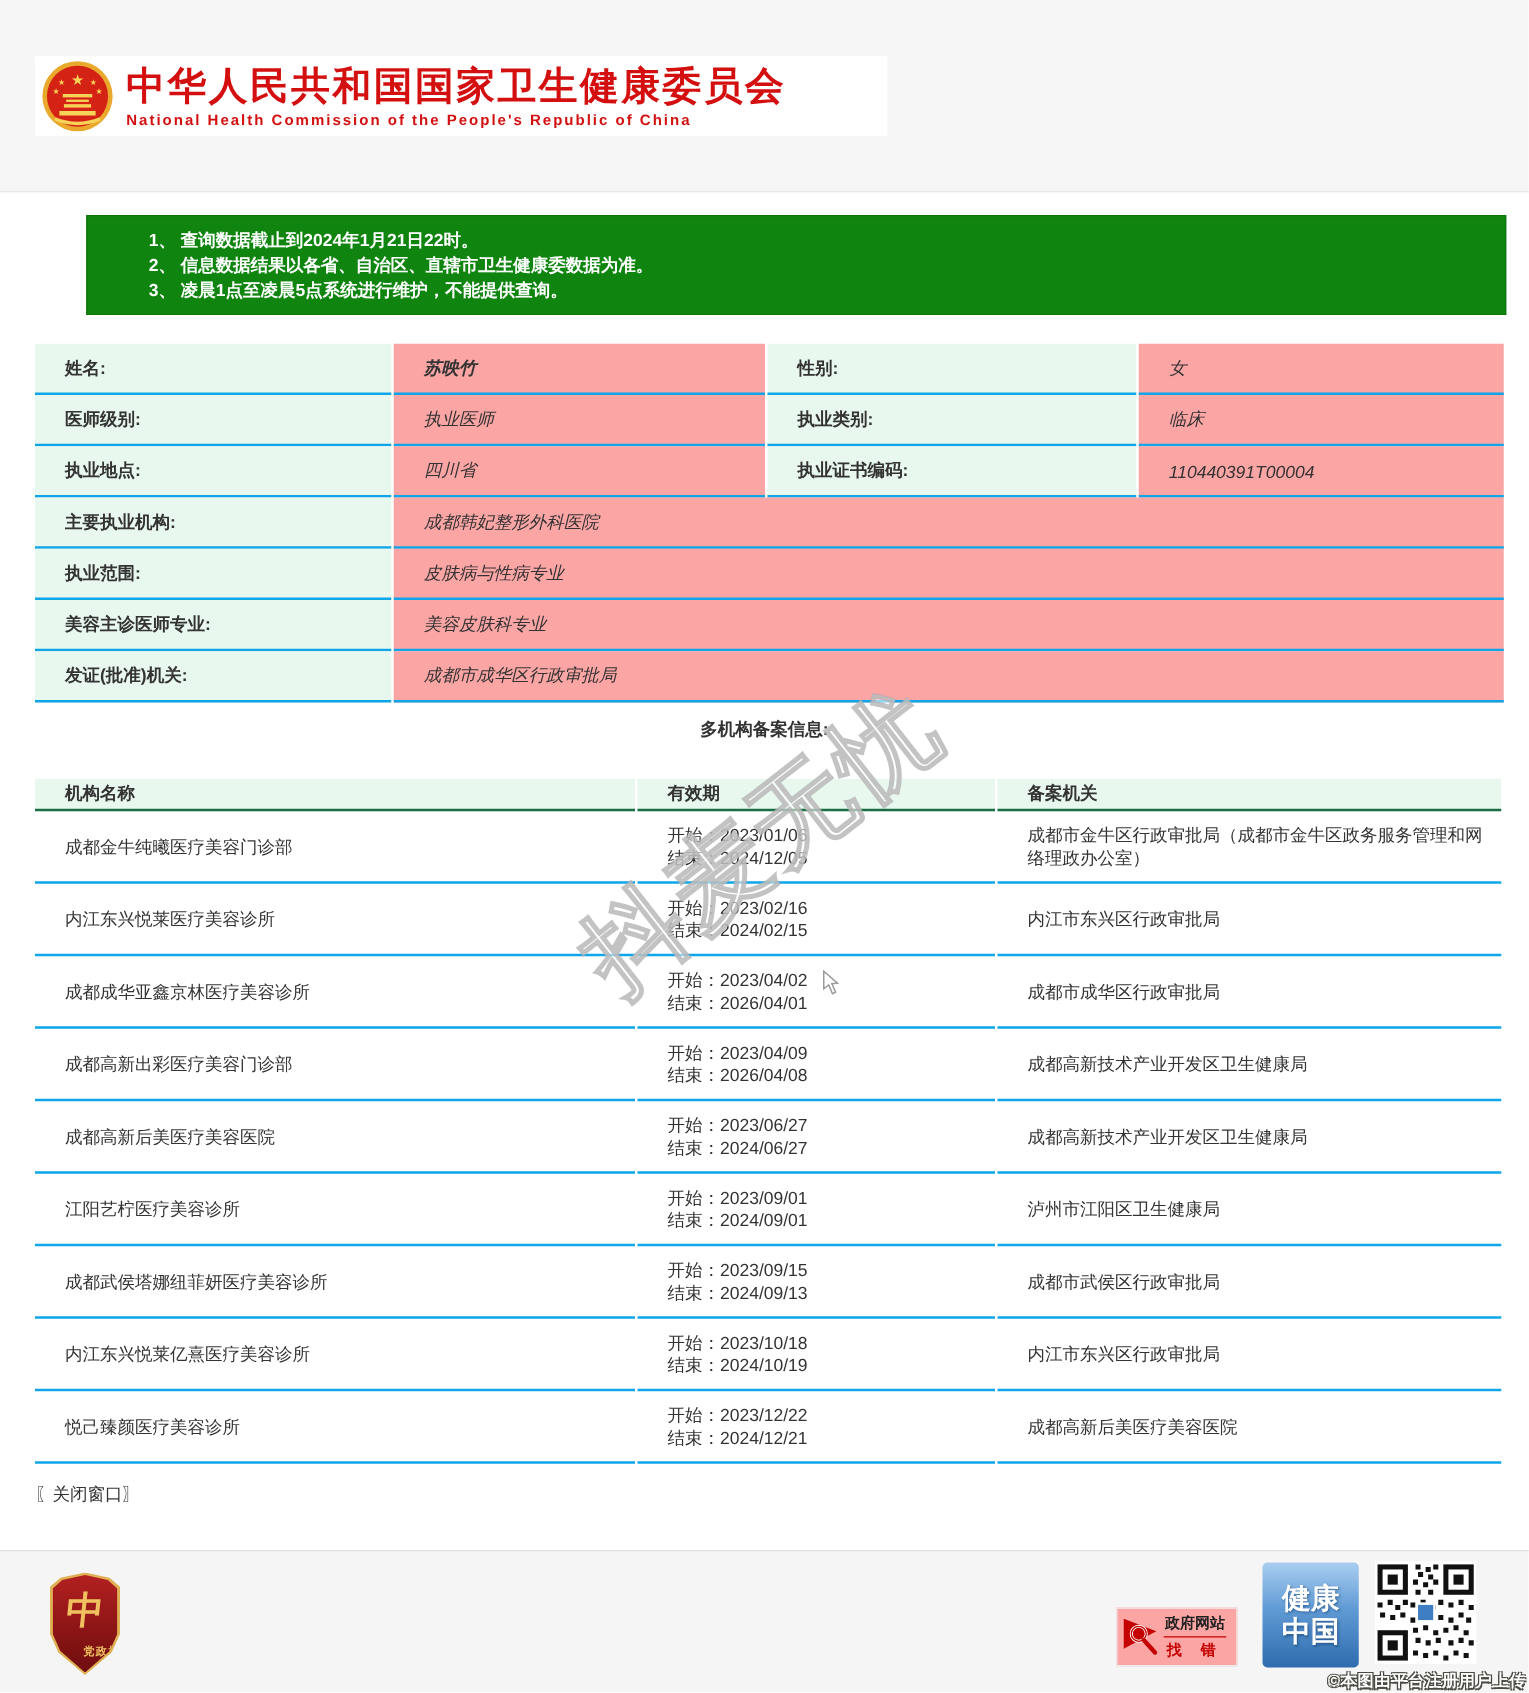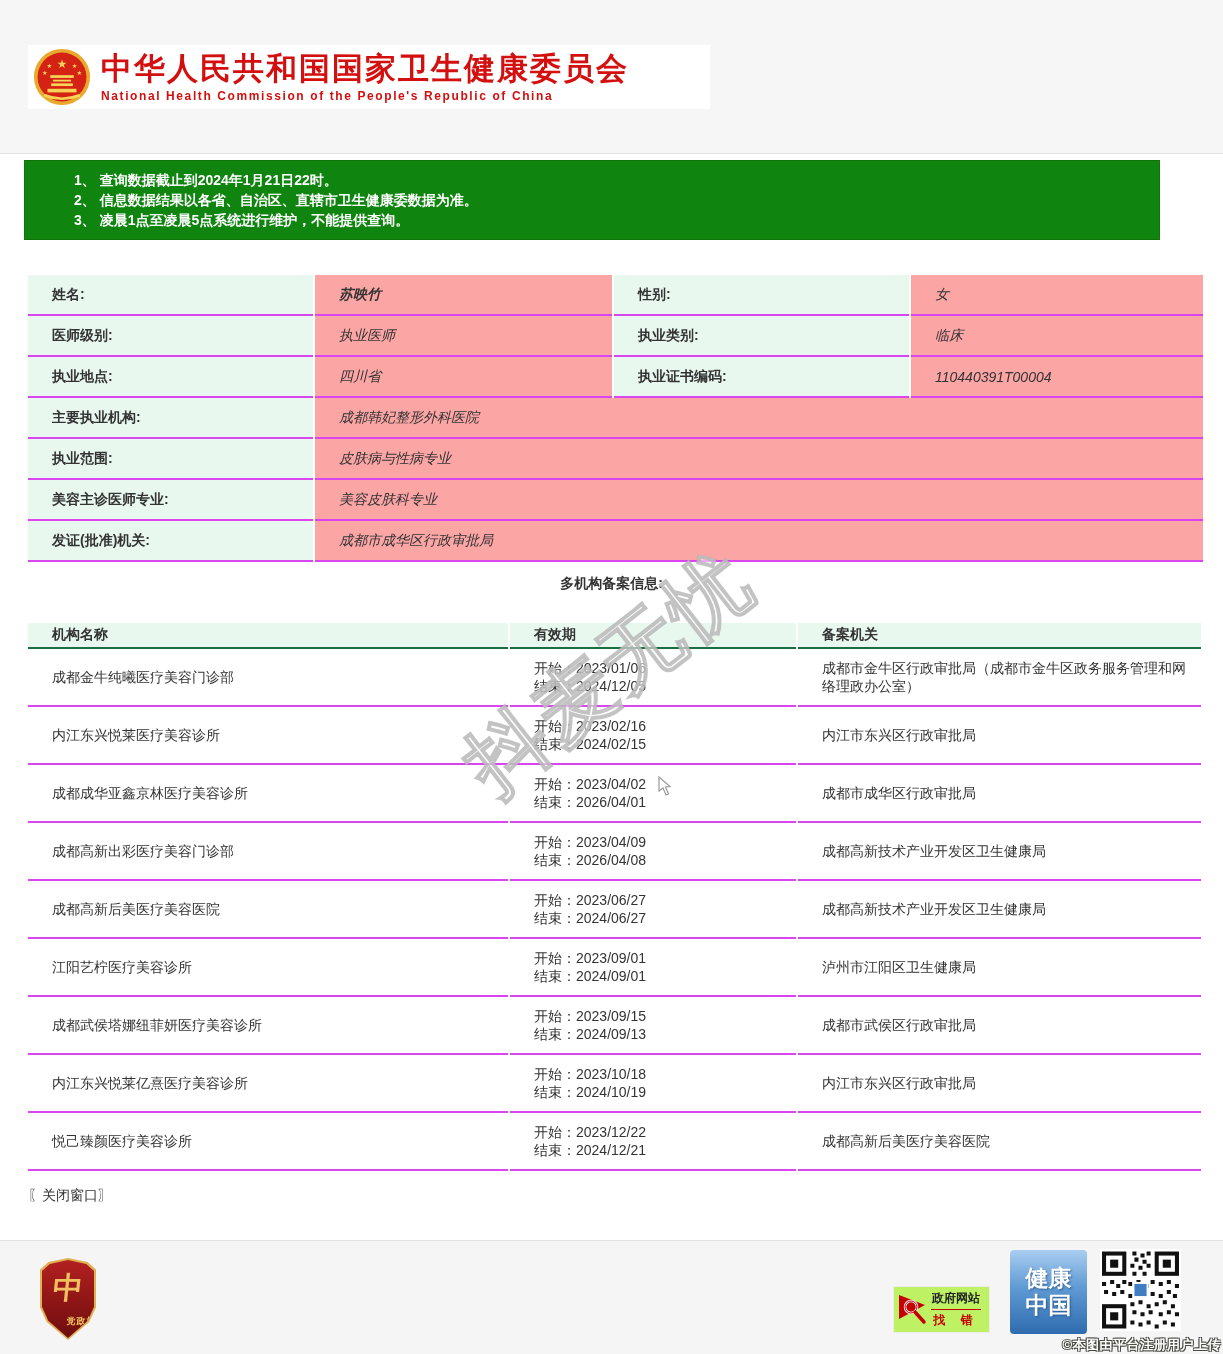--- a/index.html
+++ b/index.html
@@ -12,28 +12,28 @@
   
   .top-strip{height:153px;background:#f6f6f6;border-bottom:1px solid #e4e4e4;}
   .brand-box{width:682px;height:64px;margin-left:28px;position:relative;top:45px;
     background:#fff;display:flex;align-items:center;}
   .emblem{width:58px;height:58px;margin-left:5px;flex:0 0 auto;}
   .brand-text{margin-left:10px;}
   .brand-cn{color:#d40f0f;font-weight:bold;font-size:31px;letter-spacing:2px;line-height:34px;white-space:nowrap;}
   .brand-en{color:#d40f0f;font-weight:bold;font-size:12px;letter-spacing:1.6px;margin-top:3px;white-space:nowrap;}
   
   main{background:#fff;height:1086px;box-sizing:border-box;}
-  .notice{width:1136px;box-sizing:border-box;margin-left:24px;position:relative;top:6px;
+  .notice{width:1136px;box-sizing:border-box;margin-left:69px;position:relative;top:18px;
     background:#0f850f;border:1px solid #0c760c;color:#fff;font-weight:bold;
     padding:9px 20px 9px 49px;line-height:20px;}
   .notice div{white-space:nowrap;}
   table{border-collapse:separate;border-spacing:2px 0;margin-left:26px;width:1169px;table-layout:fixed;}
   .tbl1{position:relative;top:41px;}
   td,th{box-sizing:border-box;padding:0 8px 0 24px;vertical-align:middle;
-    border-bottom:2px solid #d946ef;font-size:14px;text-align:left;}
+    border-bottom:2px solid #0ea5e9;font-size:14px;text-align:left;}
   .lbl{background:#e9f8ef;font-weight:bold;height:41px;}
   .val{background:#fca5a5;height:41px;font-style:italic;}
   .bold{font-weight:bold;}
   .sec-title{width:1167px;margin-left:28px;position:relative;top:54px;
     text-align:center;font-weight:bold;font-size:14px;}
   .tbl2{position:relative;top:84px;}
   .tbl2 th{background:#e9f8ef;font-weight:bold;height:26px;border-bottom:2px solid #1b6e42;}
   .tbl2 td{height:58px;line-height:18px;}
   .dates span{display:block;}
   .close-wrap{width:1167px;margin-left:28px;position:relative;top:100px;text-align:left;}
@@ -47,21 +47,21 @@
   .party-inner{width:52px;height:78px;margin-top:2px;
     background:linear-gradient(180deg,#b32020 0%,#8d1515 55%,#6e0e10 100%);
     clip-path:polygon(50% 0%,85% 5%,100% 14%,100% 60%,88% 78%,50% 100%,12% 78%,0% 60%,0% 14%,15% 5%);
     display:flex;flex-direction:column;align-items:center;}
   .pb-emblem{color:#f0c060;font-size:30px;font-weight:bold;margin-top:8px;
     font-family:"Liberation Serif","DejaVu Serif",serif;transform:skewX(-6deg);}
   .pb-label{color:#f0c060;font-size:9px;font-weight:bold;letter-spacing:1px;margin-top:6px;white-space:nowrap;padding-left:37px;}
   .f-text{position:absolute;left:118px;top:15px;color:#555;font-size:13px;line-height:22px;}
   .f-text a{color:#555;text-decoration:none;}
   .f-sep{margin:0 8px;color:#888;}
-  .find-badge{position:absolute;left:893px;top:45px;width:97px;height:47px;background:#bef264;
+  .find-badge{position:absolute;left:893px;top:45px;width:97px;height:47px;background:#fca5a5;
     border:1px solid #ececec;box-sizing:border-box;display:flex;align-items:center;}
   .find-left{width:32px;height:34px;margin-left:3px;}
   .find-right{display:flex;flex-direction:column;align-items:center;margin-left:2px;}
   .find-t1{font-size:12px;color:#222;font-weight:bold;white-space:nowrap;}
   .find-line{width:50px;height:1px;background:#c40000;margin:2px 0;}
   .find-t2{font-size:12px;color:#c40000;font-weight:bold;letter-spacing:6px;white-space:nowrap;}
   .hc-badge{position:absolute;left:1010px;top:9px;width:77px;height:84px;border-radius:4px;
     background:linear-gradient(180deg,#a9cdf0 0%,#5f9ad4 45%,#2f6cae 100%);
     color:#fff;font-weight:bold;font-size:23px;line-height:27px;
     display:flex;flex-direction:column;justify-content:center;align-items:center;

